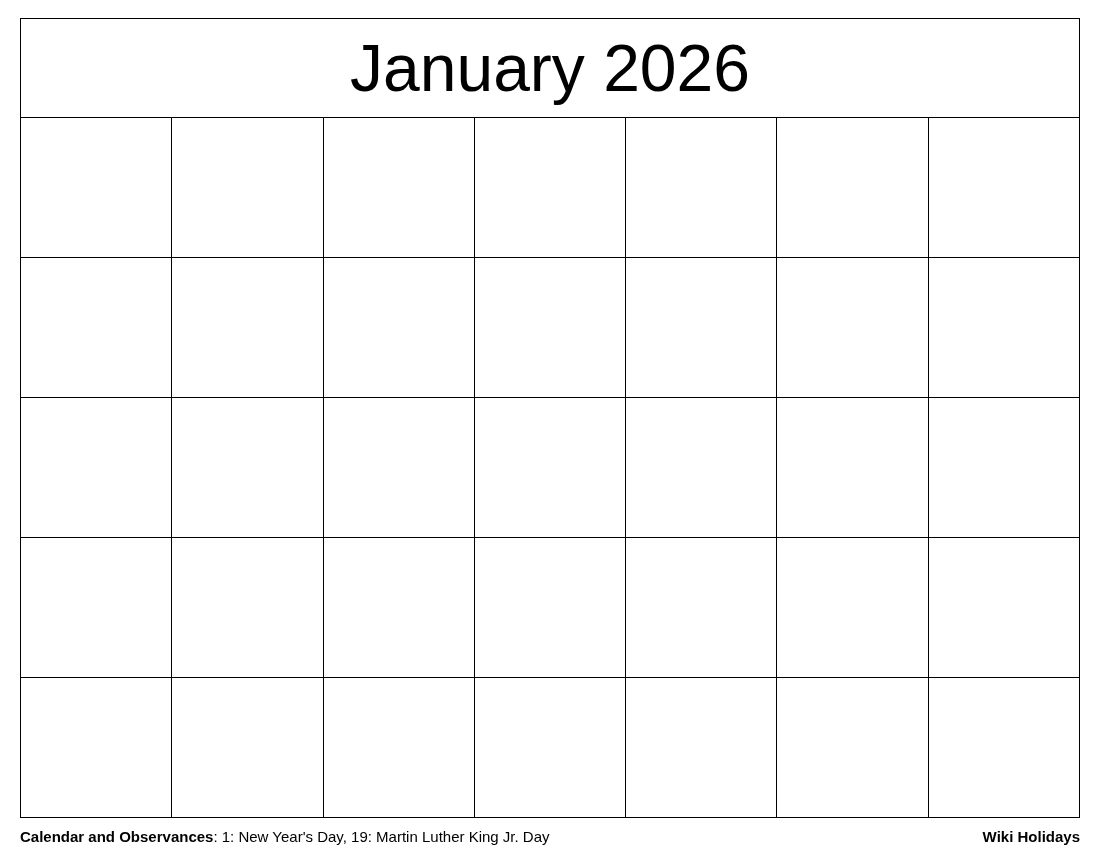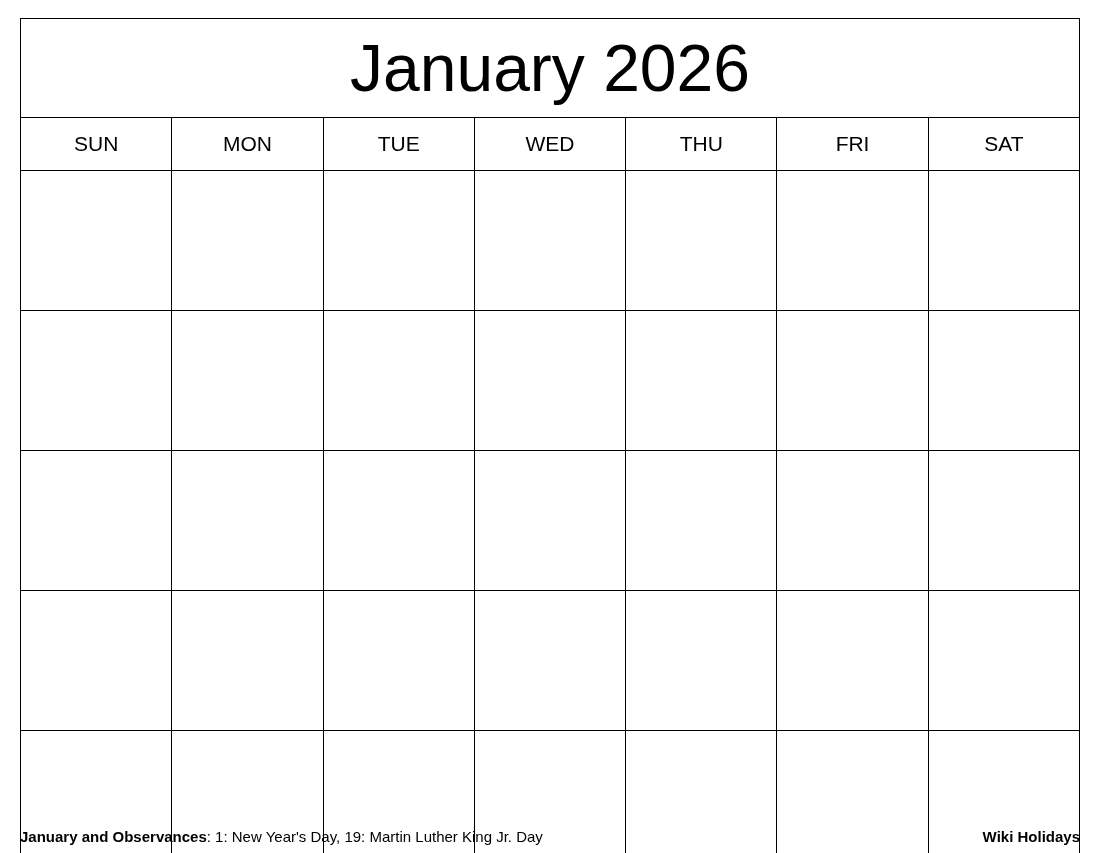--- a/index.html
+++ b/index.html
@@ -97,29 +97,20 @@
 
 <div class="page">
 
   <table class="calendar">
     <tbody>
         <tr class="title-row">
       <td colspan="7">
         <span class="month-title">January 2026</span>
       </td>
     </tr>
-    <tr>
-      <th>SUN</th>
-      <th>MON</th>
-      <th>TUE</th>
-      <th>WED</th>
-      <th>THU</th>
-      <th>FRI</th>
-      <th>SAT</th>
-    </tr>
 
     <tr>
       <td class="day-cell">
             <span class="day-num"></span>
           </td>
       <td class="day-cell">
             <span class="day-num"></span>
           </td>
       <td class="day-cell">
             <span class="day-num"></span>
@@ -230,17 +221,17 @@
             <span class="day-num"></span>
           </td>
       <td class="day-cell">
             <span class="day-num"></span>
           </td>
     </tr>
   </tbody>
     </table>
 
   <div class="footer">
-    <div class="footer-left"><span class="label">January and Observances</span><span>: </span><span>1: New Year's Day, 19: Martin Luther King Jr. Day</span></div>
+    <div class="footer-left"><span class="label">Calendar and Observances</span><span>: </span><span>1: New Year's Day, 19: Martin Luther King Jr. Day</span></div>
     <div class="footer-right">Wiki Holidays</div>
   </div>
 
 </div>
 
 </body></html>

